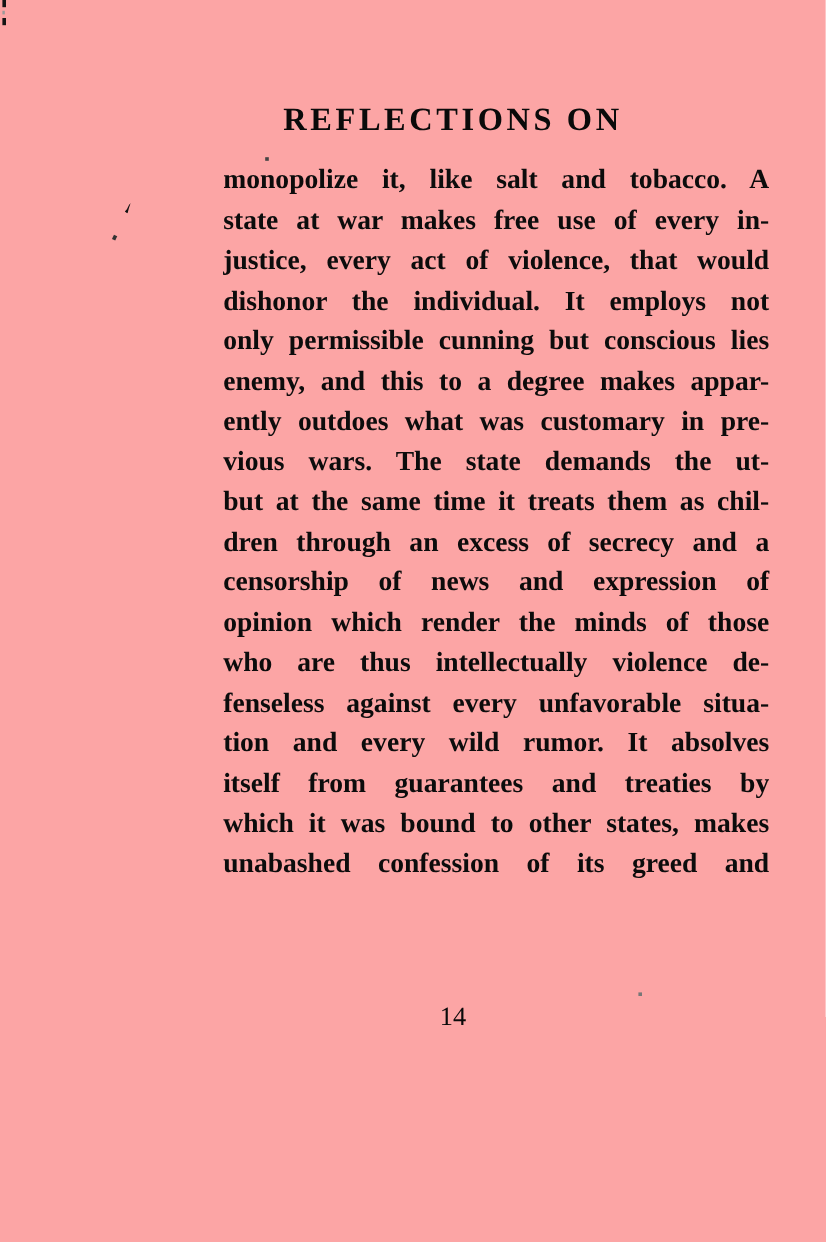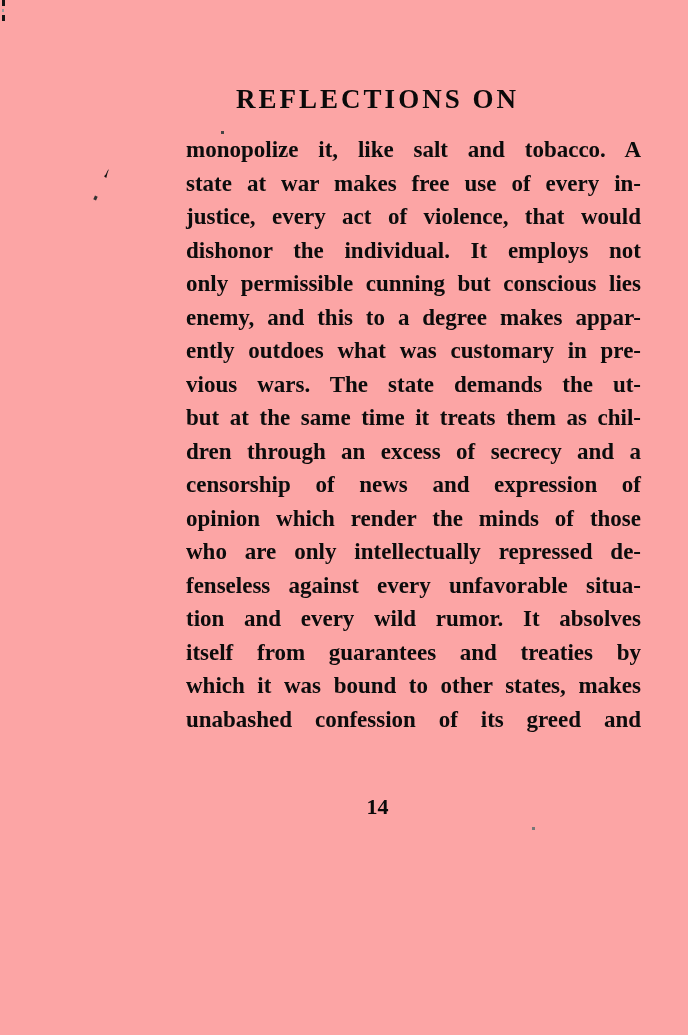--- a/index.html
+++ b/index.html
@@ -45,26 +45,26 @@
     line-height: 33.5px;
     height: 33.5px;
     text-align: justify;
     text-align-last: justify;
     -moz-text-align-last: justify;
     white-space: normal;
     color: #0c0c0c;
   }
   .page-number {
     position: absolute;
-    top: 794px;
+    top: 834px;
     left: 150px;
     width: 455px;
     text-align: center;
     font-size: 22px;
-    font-weight: bold;
+    font-weight: normal;
     color: #0a0a0a;
   }
   
   .artifact {
     position: absolute;
     background: #141414;
   }
   .dash-1 { left: 2px; top: 0; width: 3px; height: 6px; }
   .dash-2 { left: 2px; top: 9px; width: 2px; height: 3px; background:#9a9a9a; }
   .dash-3 { left: 2px; top: 15px; width: 3px; height: 6px; }
@@ -97,21 +97,21 @@
     <div class="text-line">justice, every act of violence, that would</div>
     <div class="text-line">dishonor the individual. It employs not</div>
     <div class="text-line">only permissible cunning but conscious lies</div>
     <div class="text-line">enemy, and this to a degree makes appar-</div>
     <div class="text-line">ently outdoes what was customary in pre-</div>
     <div class="text-line">vious wars. The state demands the ut-</div>
     <div class="text-line">but at the same time it treats them as chil-</div>
     <div class="text-line">dren through an excess of secrecy and a</div>
     <div class="text-line">censorship of news and expression of</div>
     <div class="text-line">opinion which render the minds of those</div>
-    <div class="text-line">who are only intellectually repressed de-</div>
+    <div class="text-line">who are thus intellectually violence de-</div>
     <div class="text-line">fenseless against every unfavorable situa-</div>
     <div class="text-line">tion and every wild rumor. It absolves</div>
     <div class="text-line">itself from guarantees and treaties by</div>
     <div class="text-line">which it was bound to other states, makes</div>
     <div class="text-line">unabashed confession of its greed and</div>
   </div>
 
   <div class="page-number">14</div>
 
   <div class="artifact dash-1"></div>

